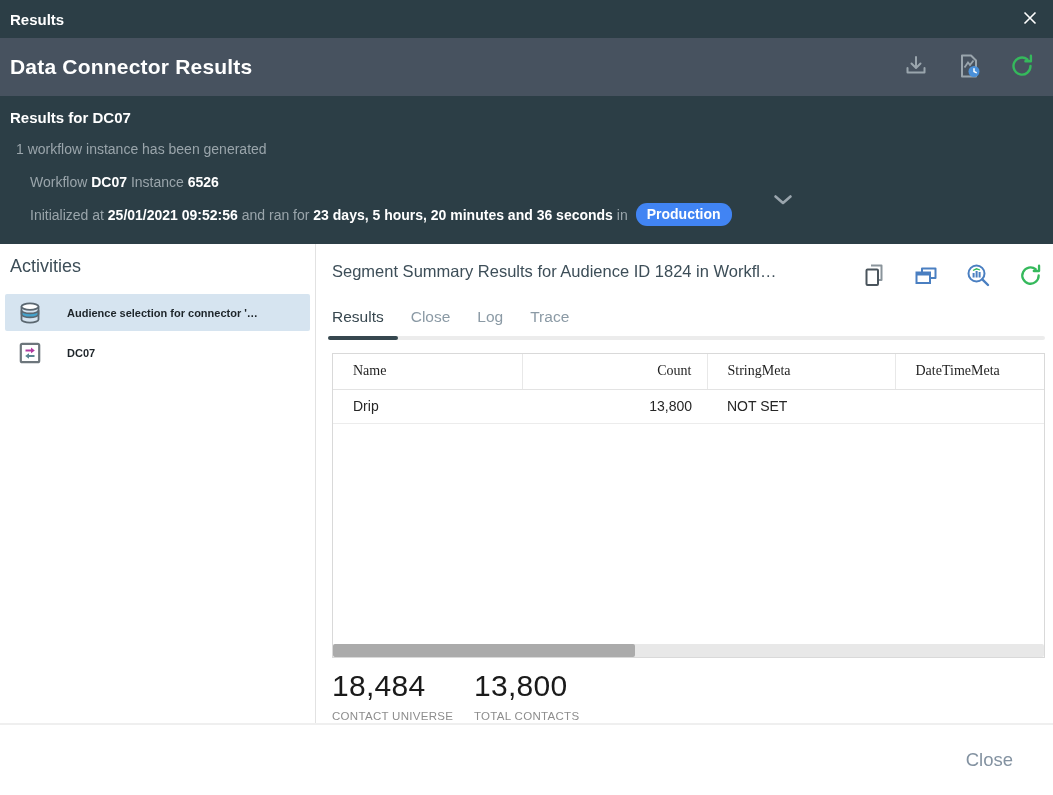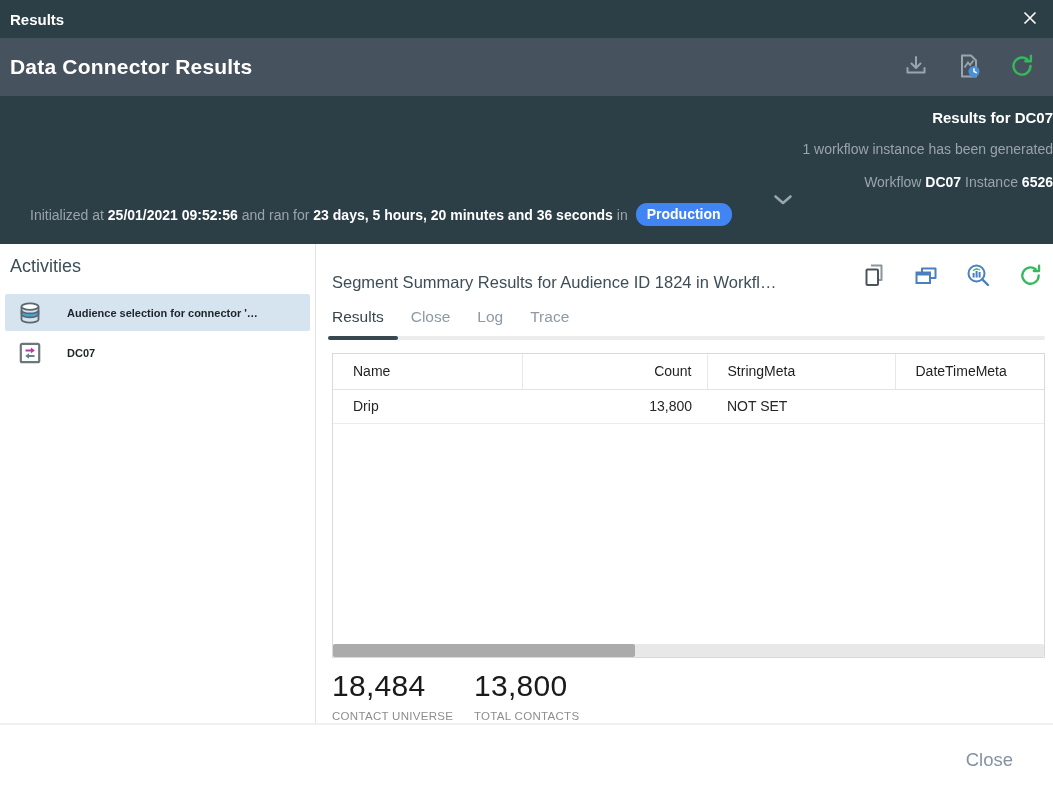--- a/index.html
+++ b/index.html
@@ -11,55 +11,55 @@
   .titlebar { height:38px; background:#2c3e46; display:flex; align-items:center; padding:0 14px 0 10px; flex:0 0 auto; }
   .titlebar-title { color:#fff; font-size:15px; font-weight:700; flex:1; }
   .icon-btn { background:none; border:none; cursor:pointer; display:flex; align-items:center; justify-content:center; padding:0; }
 
   
   .header2 { height:58px; background:#47525f; display:flex; align-items:center; padding:0 18px 0 10px; flex:0 0 auto; }
   .header2-title { color:#fff; font-size:21px; font-weight:700; flex:1; letter-spacing:0.2px; }
   .header2-icons { display:flex; align-items:center; gap:26px; }
 
   
-  .workflow { height:148px; background:#2c3e46; position:relative; flex:0 0 auto;text-align:right; }
+  .workflow { height:148px; background:#2c3e46; position:relative; flex:0 0 auto; }
   .wf-title { color:#fff; font-size:15px; font-weight:700; padding:13px 0 0 10px; }
   .wf-note { color:#9aa5ab; font-size:14px; margin:15px 0 0 16px; }
   .wf-row { margin:8px 0 0 30px; font-size:14px; color:#9aa5ab; }
   .wf-row1 { margin-top:17px; }
   .wf-row2 { margin-top:13px; display:flex; align-items:center; }
   .wf-strong { color:#fff; font-weight:700; }
   .env-badge { display:inline-block; background:#4184f3; color:#fff; font-size:14px; font-weight:700; padding:3px 11px 4px; border-radius:11px; margin-left:8px; }
   .wf-chevron { position:absolute; left:773px; top:98px; }
 
   
   .body { flex:1 1 auto; display:flex; min-height:0; }
   .sidebar { width:316px; flex:0 0 auto; border-right:1px solid #e2e2e2; padding-top:12px; }
   .sidebar-title { font-size:18px; color:#3d4e58; padding-left:10px; }
   .activity-list { margin-top:17px; padding:0 5px; display:flex; flex-direction:column; gap:3px; }
   .activity-item { height:37px; display:flex; align-items:center; border-radius:2px; cursor:pointer; background:#fff; }
   .activity-item.selected { background:#d6e4f0; }
   .activity-icon { width:26px; height:26px; margin-left:12px; flex:0 0 auto; display:flex; }
   .activity-label { margin-left:24px; font-size:11px; font-weight:600; color:#1d2429; white-space:nowrap; overflow:hidden; }
 
   .main { flex:1 1 auto; padding:0 8px 0 16px; display:flex; flex-direction:column; min-width:0; }
-  .main-header { margin-top:18px; display:flex; align-items:flex-end; }
+  .main-header { margin-top:18px; display:flex; align-items:flex-start; }
   .main-title { flex:1; font-size:16.5px; color:#3d4e58; white-space:nowrap; overflow:hidden; }
   .main-icons { display:flex; align-items:center; gap:26px; margin-left:10px; padding-right:2px; }
 
   .tabs { margin-top:16px; display:flex; gap:27px; font-size:15.5px; }
   .tab { background:none; border:none; cursor:pointer; font-family:inherit; font-size:inherit; color:#8b9aa5; font-weight:500; padding:0; }
   .tab.active { color:#37474f; }
   .tabs-underline { height:4px; background:#ececec; border-radius:2px; margin-top:10px; position:relative; }
   .tabs-underline .active-bar { position:absolute; left:-4px; top:0; width:70px; height:4px; background:#36474f; border-radius:2px; }
 
   .table-box { margin-top:13px; height:305px; border:1px solid #d9d9d9; display:flex; flex-direction:column; }
   table { border-collapse:collapse; width:100%; table-layout:fixed; }
   col.c-name { width:189px; } col.c-count { width:185px; } col.c-string { width:188px; }
-  th { font-size:14px; font-weight:500; color:#1f1f1f; text-align:left; padding:9px 14px 10px 20px; border-bottom:1px solid #e3e3e3; border-right:1px solid #e8e8e8; }
+  th { font-size:14px; font-weight:500; color:#1f1f1f; text-align:left; padding:9px 14px 10px 20px; border-bottom:1px solid #e3e3e3; border-right:1px solid #e8e8e8;font-family:Liberation Serif, serif; }
   th:last-child { border-right:none; }
   th.num, td.num { text-align:right; padding-right:15px; }
   td { font-size:14px; color:#262626; padding:8px 14px 9px 20px; border-bottom:1px solid #ececec; }
   .table-filler { flex:1; }
   .hscroll { height:13px; background:#e8e8e8; border-radius:2px; margin:0; position:relative; cursor:pointer; }
   .hscroll .thumb { position:absolute; left:0; top:0; height:13px; width:42.5%; background:#ababab; border-radius:2px; cursor:grab; }
 
   .stats { display:flex; gap:15px; margin-top:11px; }
   .stat { min-width:127px; }
   .stat-value { font-size:30px; font-weight:500; color:#1a1a1a; letter-spacing:0.3px; }

